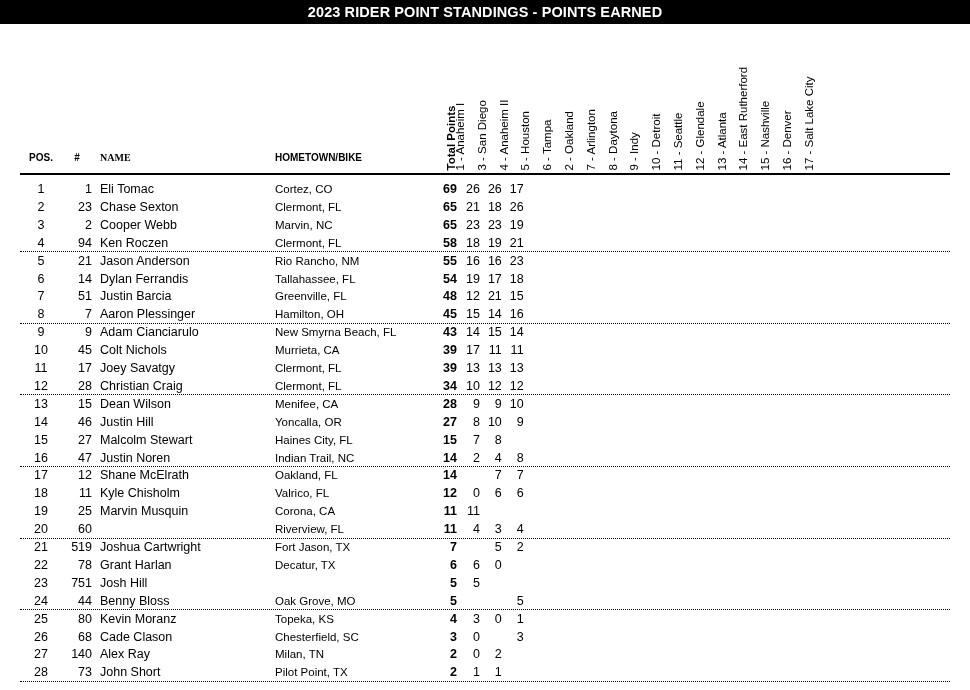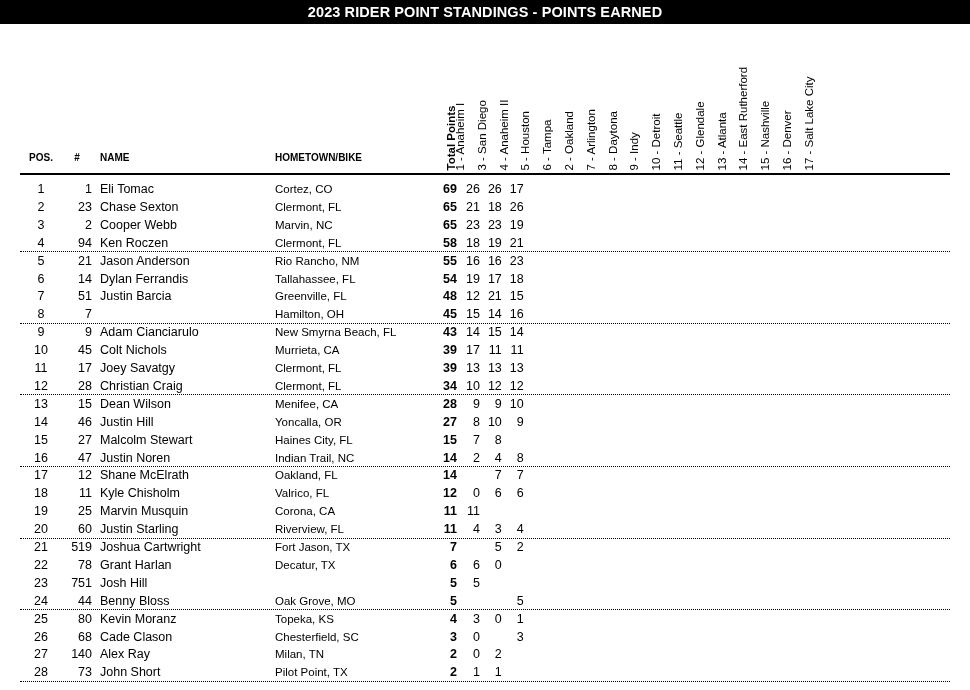--- a/index.html
+++ b/index.html
@@ -67,21 +67,21 @@
   
   .lhead {
     position: absolute;
     top: 128px;
     font-size: 10px;
     font-weight: bold;
     white-space: nowrap;
   }
   #head-pos  { left: 20px; width: 42px; text-align: center; }
   #head-num  { left: 62px; width: 30px; text-align: center; }
-  #head-name { left: 100px; }
+  #head-name { left: 100px; font-family: Liberation Serif, serif; }
   #head-town { left: 275px; }
 
   
   #thick-rule {
     position: absolute;
     left: 20px;
     top: 149px;
     width: 930px;
     height: 2px;
     background: #000000;
@@ -244,20 +244,21 @@
         <div class="c-name">Justin Barcia</div>
         <div class="c-town">Greenville, FL</div>
         <div class="c-total" style="left: 435px;">48</div>
         <div class="c-pts" style="left: 463px;">12</div>
         <div class="c-pts" style="left: 484.8px;">21</div>
         <div class="c-pts" style="left: 506.6px;">15</div>
       </div>
       <div class="row" style="top: 281.3px;">
         <div class="c-pos">8</div>
         <div class="c-num">7</div>
+        <div class="c-name">Aaron Plessinger</div>
         <div class="c-town">Hamilton, OH</div>
         <div class="c-total" style="left: 435px;">45</div>
         <div class="c-pts" style="left: 463px;">15</div>
         <div class="c-pts" style="left: 484.8px;">14</div>
         <div class="c-pts" style="left: 506.6px;">16</div>
       </div>
       <div class="dot-rule" style="top: 298.7px;"></div>
       <div class="row" style="top: 299.2px;">
         <div class="c-pos">9</div>
         <div class="c-num">9</div>
@@ -362,21 +363,20 @@
         <div class="c-pos">19</div>
         <div class="c-num">25</div>
         <div class="c-name">Marvin Musquin</div>
         <div class="c-town">Corona, CA</div>
         <div class="c-total" style="left: 435px;">11</div>
         <div class="c-pts" style="left: 463px;">11</div>
       </div>
       <div class="row" style="top: 496.1px;">
         <div class="c-pos">20</div>
         <div class="c-num">60</div>
-        <div class="c-name">Justin Starling</div>
         <div class="c-town">Riverview, FL</div>
         <div class="c-total" style="left: 435px;">11</div>
         <div class="c-pts" style="left: 463px;">4</div>
         <div class="c-pts" style="left: 484.8px;">3</div>
         <div class="c-pts" style="left: 506.6px;">4</div>
       </div>
       <div class="dot-rule" style="top: 513.5px;"></div>
       <div class="row" style="top: 514px;">
         <div class="c-pos">21</div>
         <div class="c-num">519</div>

